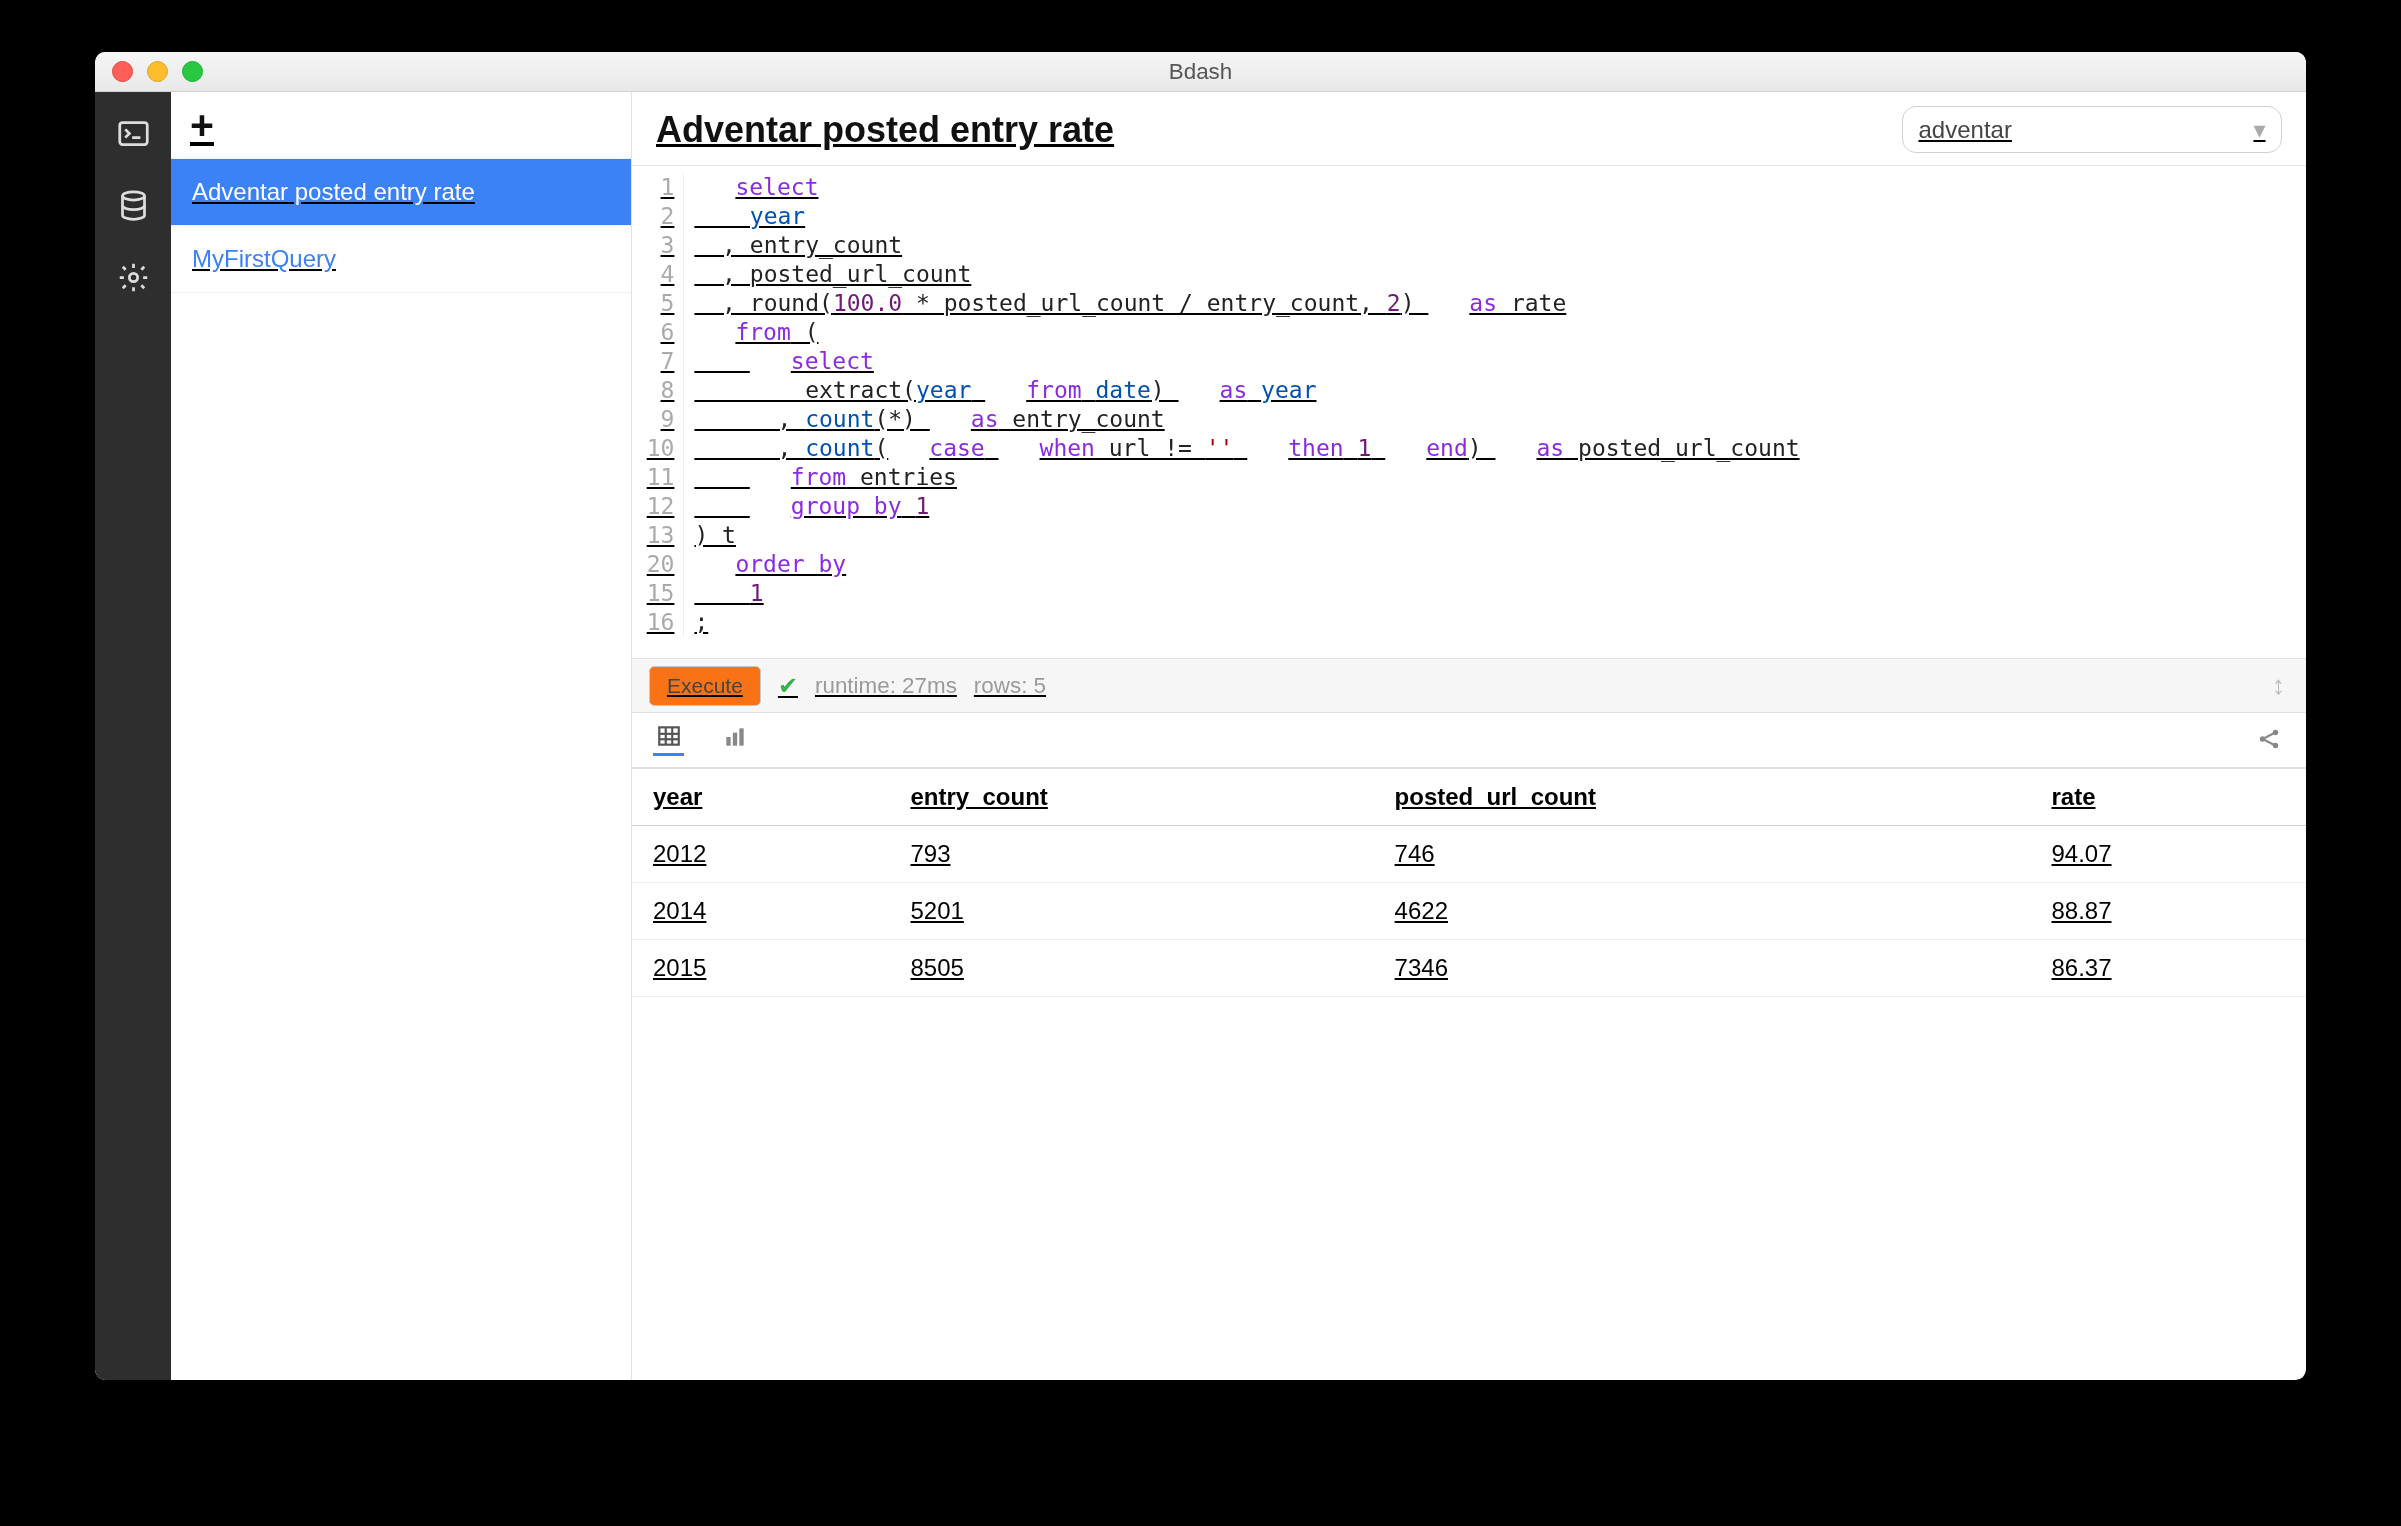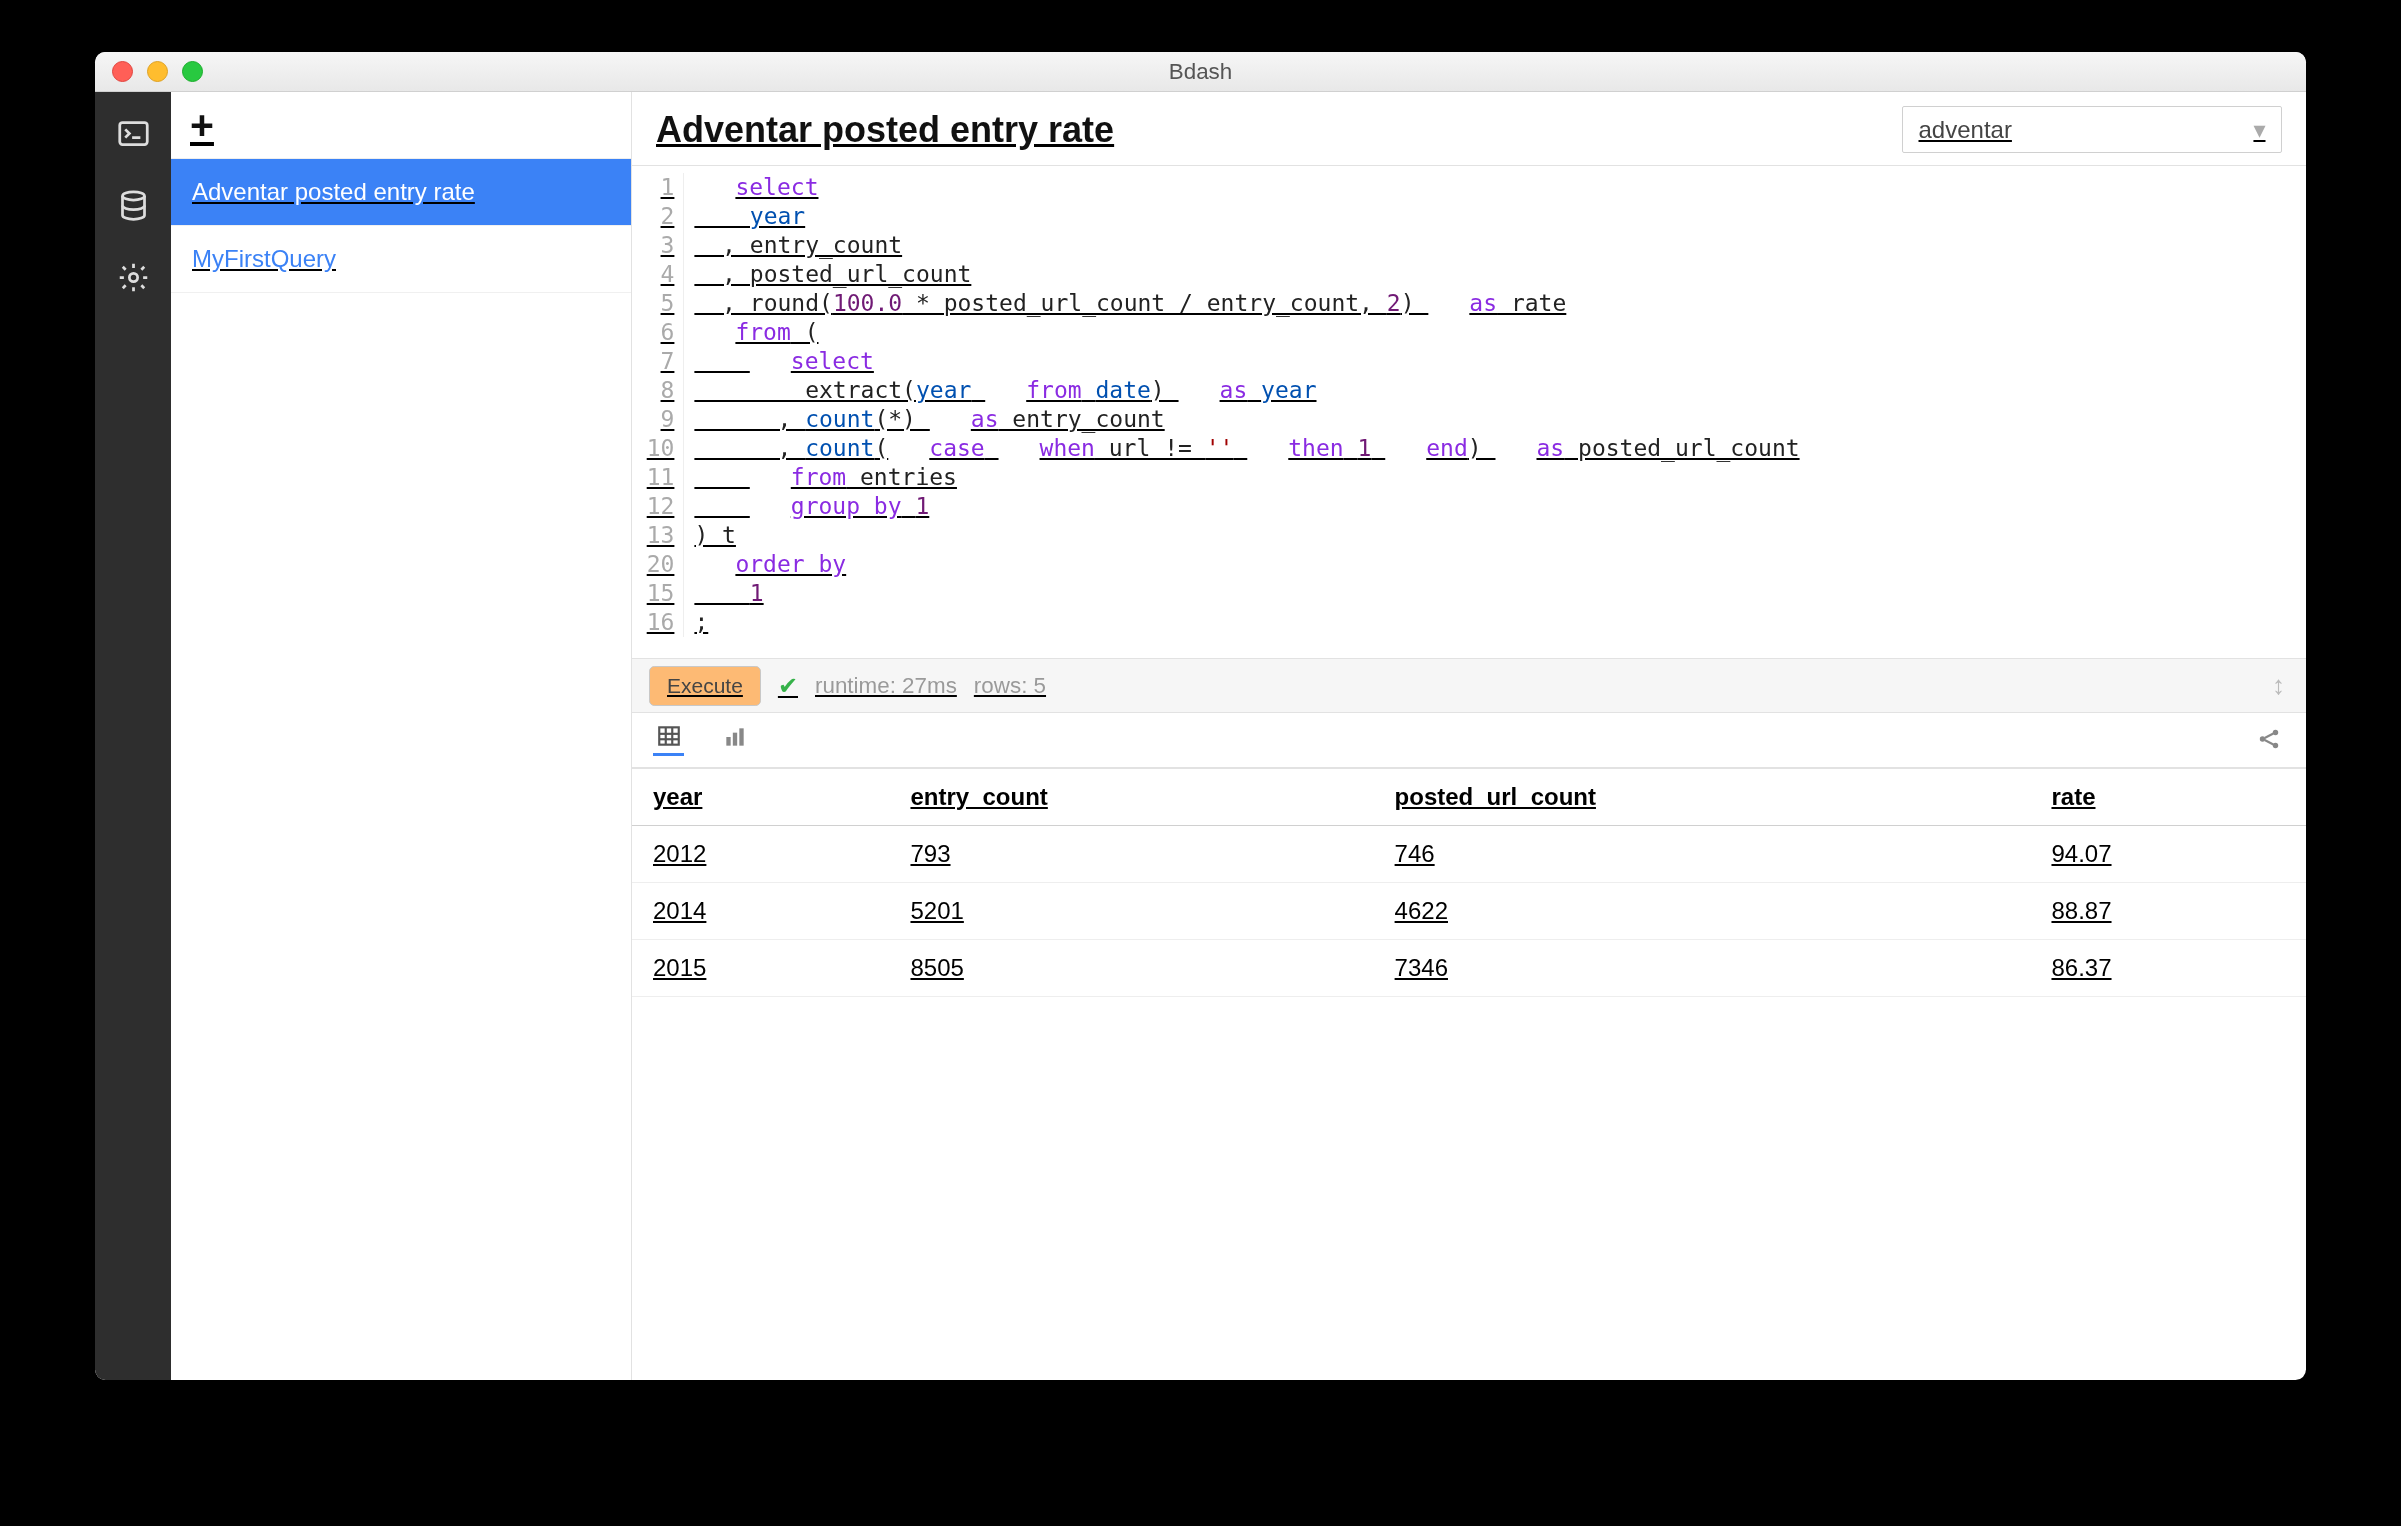--- a/index.html
+++ b/index.html
@@ -55,38 +55,38 @@
   .query-list { flex:1; overflow:auto; }
   .query-item { padding: 19px 21px; font-size:24px; color:#3b82f6; cursor:pointer; border-bottom:0.9px solid #f0f0f0;}
   .query-item.active { background:#3b82f6; color:#fff; }
   .main { flex:1; display:flex; flex-direction:column; overflow:hidden; }
   .main-header {
     display:flex; align-items:center; justify-content:space-between;
     padding: 14px 24px 12px 24px; border-bottom:0.9px solid #e2e2e2;
   }
   .main-title { font-size:36px; font-weight:700; color:#111; }
   .datasource {
-    width:380px; height:47px; border:0.9px solid #d0d0d0; border-radius:2px;
+    width:380px; height:47px; border:0.9px solid #d0d0d0; border-radius:14px;
     display:flex; align-items:center; justify-content:space-between;
     padding:0 15.5px; font-size:24px; color:#444; cursor:pointer; background:#fff;
   }
   .editor { display:flex; font-family: "Menlo","Consolas",monospace; font-size:23px; line-height:29px; padding:7px 0 21px 0;}
   .gutter { width:52px; text-align:right; color:#aaa; padding-right:8.6px; user-select:none; border-right:0.9px solid #eee;}
   .code { padding-left:10.4px; white-space:pre; color:#222; }
   .kw { color:#8a2be2;margin-left:41px; }
   .num { color:#701a75; }
   .str { color:#a00000; }
   .ident { color:#0050b0; }
   .execbar {
     height:55px; border-top:0.9px solid #e2e2e2; border-bottom:0.9px solid #e2e2e2;
     background:#f6f6f6; display:flex; align-items:center; padding:0 17px; gap:17px;
     position:relative;
   }
   .exec-btn {
-    border:0.9px solid #c8c8c8; background:#fdba74; border-radius:5.2px;
+    border:0.9px solid #c8c8c8; background:#f97316; border-radius:5.2px;
     padding:7px 17px; font-size:21px; color:#444; cursor:pointer;
   }
   .check { color:#36b24a; font-size:24px; }
   .status { color:#9a9a9a; font-size:22.4px; }
   .resize-handle { position:absolute; right:21px; color:#bbb; font-size:26px; cursor:ns-resize;}
   .tabs { height:55px; border-bottom:0.9px solid #e2e2e2; display:flex; align-items:center; padding:0 21px; gap:35px; position:relative;}
   .tab-icon { width:31px; height:31px; display:flex; align-items:center; justify-content:center; cursor:pointer; color:#777; padding-bottom:5.2px;}
   .tab-icon.active { color:#333; border-bottom:3.5px solid #3b82f6; }
   .share-icon { position:absolute; right:24px; color:#888; cursor:pointer;}
   .results { flex:1; overflow:auto; }

